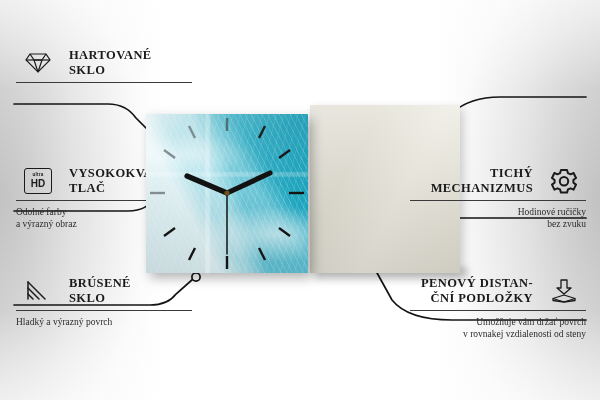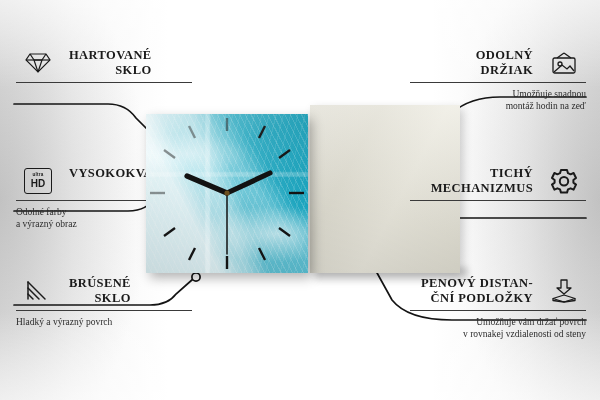--- a/index.html
+++ b/index.html
@@ -226,21 +226,20 @@
   .feature.left .head { justify-content: flex-start; }
   .feature.right .head { justify-content: flex-end; }
   .feature .title {
     font-family: "Liberation Serif", serif;
     font-weight: bold;
     font-size: 12.5px;
     line-height: 15px;
     letter-spacing: 0.4px;
     color: #1a1a1a;
     white-space: pre-line;
-    text-align: right;
   }
   .feature.right .title { text-align: right; }
   .feature .rule {
     height: 1px;
     background: #3a3a3a;
     margin: 4px 0 5px 0;
   }
   .feature .desc {
     font-family: "Liberation Serif", serif;
     font-size: 9.5px;
@@ -413,51 +412,35 @@
             <path d="M3 2 L3 19"></path>
         </svg>
       </span>
       <span class="title">BRÚSENÉ
 SKLO</span>
     </div>
     <div class="rule"></div>
     <div class="desc">Hladký a výrazný povrch</div>
   </div>
 
-  <div class="feature right" id="f-holder">
-    <div class="head">
-      <span class="title">ODOLNÝ
-DRŽIAK</span>
-      <span class="ficon">
-        <svg width="26" height="23" viewBox="0 0 26 23" fill="none" stroke="#1a1a1a" stroke-width="1.3">
-          <path d="M13 1 L6 6"></path>
-            <path d="M13 1 L20 6"></path>
-          <rect x="2" y="6" width="22" height="15" rx="1.5"></rect>
-          <circle cx="9" cy="12" r="2"></circle>
-          <path d="M3 20 L11 13 L16 17 L19 14 L23 19"></path>
-        </svg>
-      </span>
-    </div>
-    <div class="rule"></div>
-    <div class="desc">Umožňuje snadnou
-montáž hodin na zeď</div>
-  </div>
 
   <div class="feature right" id="f-mech">
     <div class="head">
       <span class="title">TICHÝ
 MECHANIZMUS</span>
       <span class="ficon">
         <svg width="26" height="26" viewBox="0 0 26 26" fill="none" stroke="#1a1a1a" stroke-width="2" stroke-linejoin="round">
           <path d="M10 2 H16 L17 5.2 L19.6 6.3 L22.6 5 L25 10 L22.4 12 L22.4 14.6 L25 16.6 L22.6 21.6 L19.6 20.3 L17 21.4 L16 24.6 H10 L9 21.4 L6.4 20.3 L3.4 21.6 L1 16.6 L3.6 14.6 L3.6 12 L1 10 L3.4 5 L6.4 6.3 L9 5.2 Z"></path>
           <circle cx="13" cy="13.3" r="4.2"></circle>
         </svg>
       </span>
     </div>
     <div class="rule"></div>
+    <div class="desc">Hodinové ručičky
+bez zvuku</div>
   </div>
 
   <div class="feature right" id="f-foam">
     <div class="head">
       <span class="title">PENOVÝ DISTAN-
 ČNÍ PODLOŽKY</span>
       <span class="ficon">
         <svg width="26" height="24" viewBox="0 0 26 24" fill="none" stroke="#1a1a1a" stroke-width="1.3" stroke-linejoin="round">
           <path d="M10 1 H16 V9 H20 L13 15 L6 9 H10 Z"></path>
           <path d="M13 16 L24 19.5 L13 23 L2 19.5 Z"></path>

